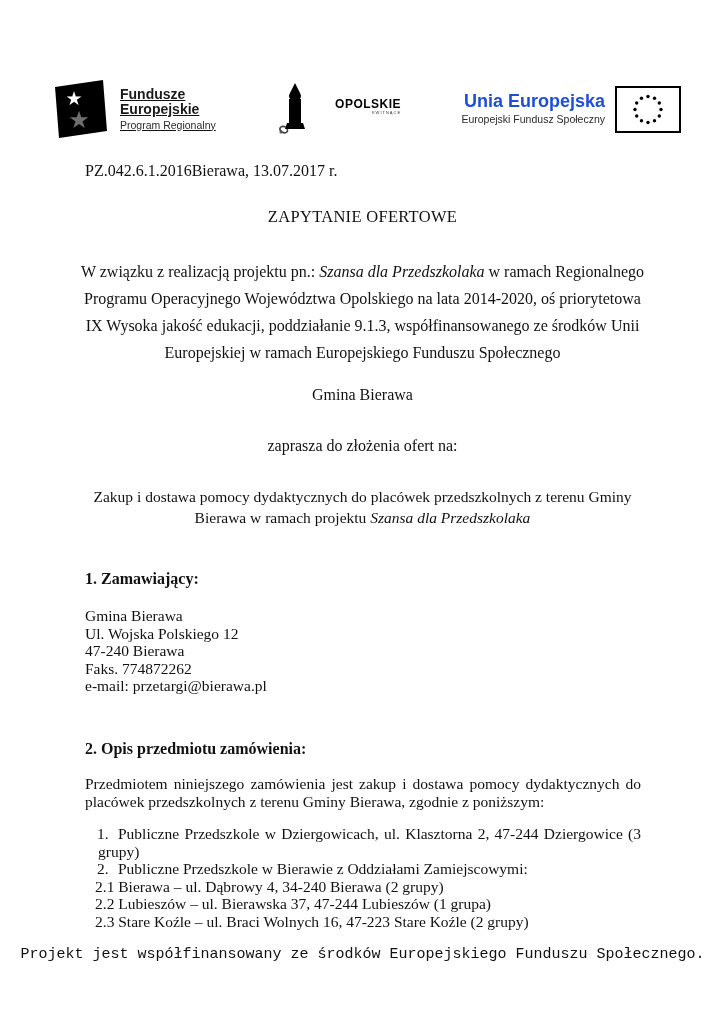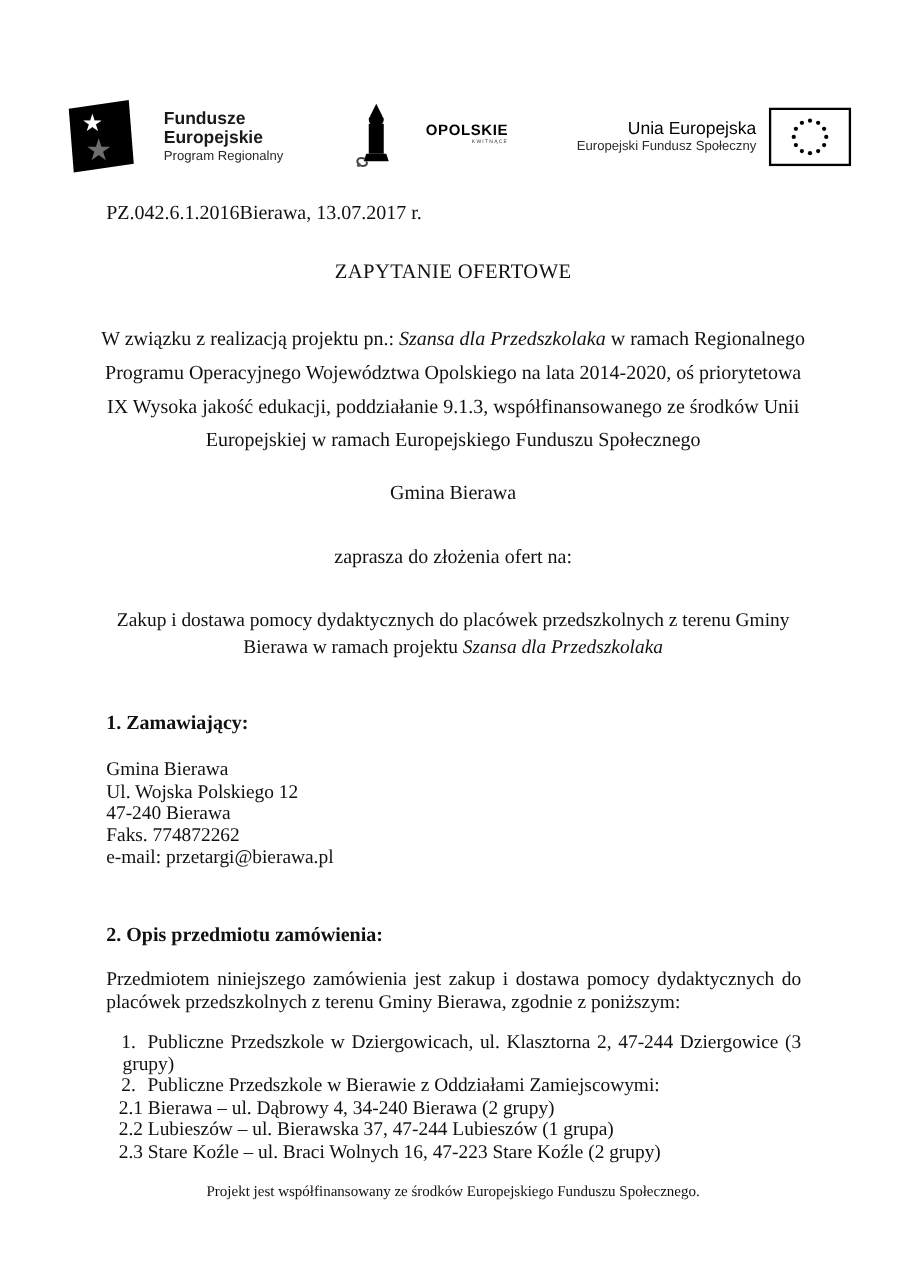--- a/index.html
+++ b/index.html
@@ -12,29 +12,29 @@
     font-family:"Liberation Serif", serif;
     color:#111;
     overflow:hidden;
   }
   
   .logos {
     position:absolute; top:78px; left:48px; right:44px; height:62px;
     display:flex; justify-content:space-between; align-items:center;
   }
   .logo { display:flex; align-items:center; font-family:"Liberation Sans", sans-serif; }
-  .fe-text { margin-left:21px; line-height:1.05; }
+  .fe-text { margin-left:10px; line-height:1.05;text-decoration:underline; }
   .fe-name { font-size:14px; font-weight:bold; color:#1a1a1a; }
   .fe-sub  { font-size:10.5px; color:#2a2a2a; margin-top:3px; }
   .op-logo { position:relative; display:flex; align-items:center;gap:19px; }
   .op-text { margin-left:2px; margin-bottom:6px; line-height:1; }
   .op-name { font-size:12px; font-weight:bold; letter-spacing:.5px; color:#000; }
   .op-sub  { font-size:4px; color:#333; text-align:right; margin-top:1px; letter-spacing:1px;}
   .eu-text { text-align:right; margin-right:10px; line-height:1.1; }
-  .eu-name { font-size:14px; font-weight:normal; color:#000000; }
+  .eu-name { font-size:18px; font-weight:bold; color:#1d4ed8; }
   .eu-sub  { font-size:10.5px; color:#2a2a2a; margin-top:2px; }
   
   .ref-row {
     position:absolute; top:162px; left:85px; right:83px;
     display:flex; justify-content:flex-start; font-size:16px;
   }
   .doc-title {
     position:absolute; top:207px; left:0; width:100%;
     text-align:center; font-size:16.5px; letter-spacing:.3px;
   }
@@ -54,21 +54,21 @@
     font-size:15.5px; line-height:17.6px; text-align:justify;
   }
   .list { position:absolute; top:825px; left:85px; right:84px; font-size:15.5px; line-height:17.6px; }
   .list-item { position:relative; padding-left:13px; text-indent:20px; text-align:justify; }
   .list-item.no-justify { text-align:left; }
   .list-num { position:absolute; left:12px; top:0; text-indent:0; }
   .list-item .li-text { }
   .sublist-item { padding-left:10px; }
   .footer-line {
     position:absolute; top:946px; left:0; width:100%;
-    text-align:center; font-size:12px;
+    text-align:center; font-size:15px;font-family:Liberation Mono, monospace;
   }
   .italic { font-style:italic; }
   svg { display:block; }
 </style>
 </head>
 <body>
 
 <div class="page">
 
   <div class="logos">

